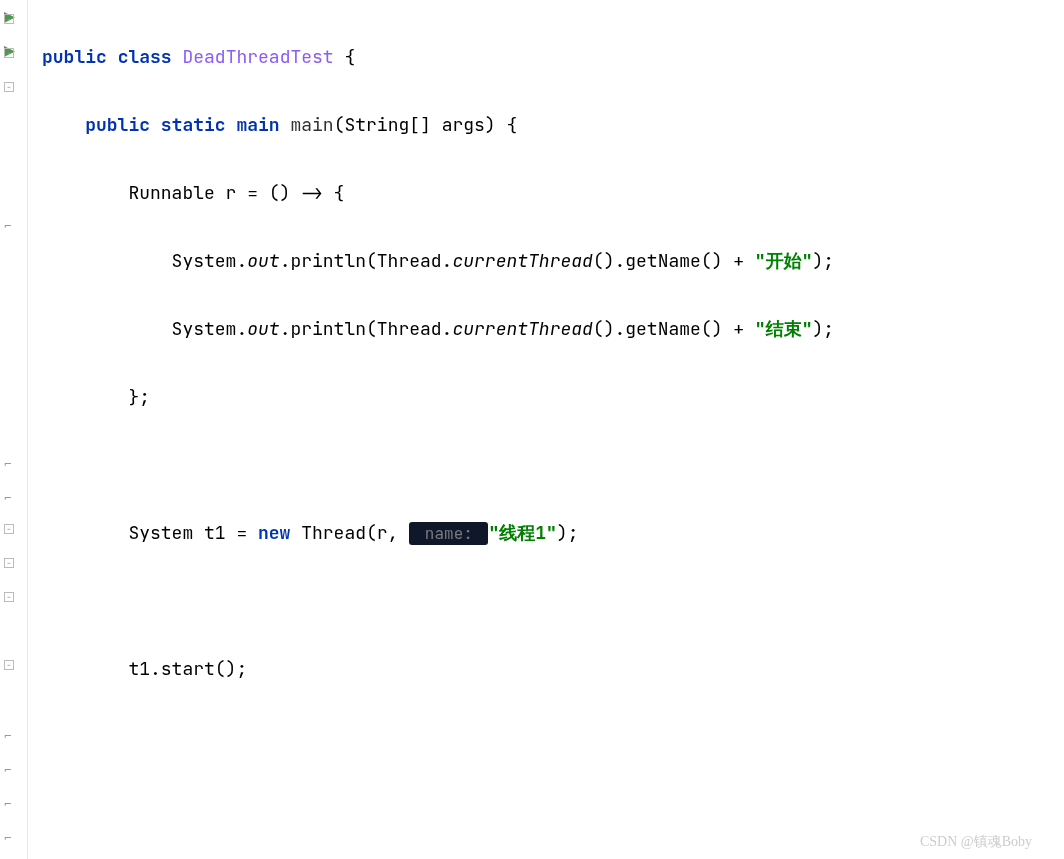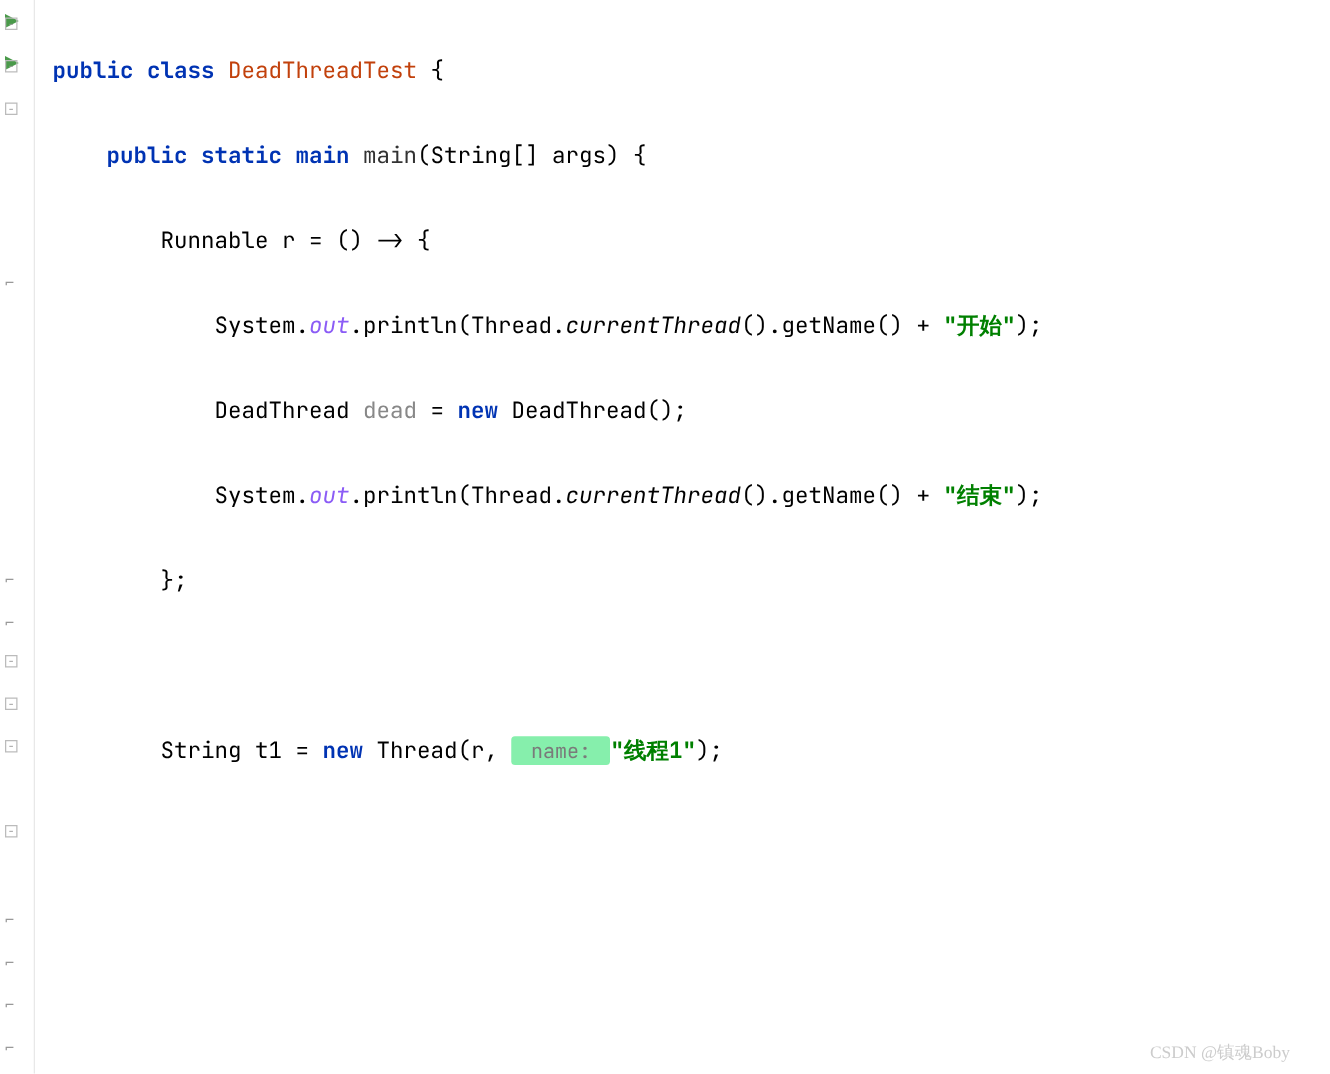--- a/index.html
+++ b/index.html
@@ -46,27 +46,27 @@
       line-height: 8px;
     }
     .code-area {
       flex: 1;
       padding: 6px 0 0 14px;
       line-height: 34px;
       white-space: pre;
     }
     .line { height: 34px; }
     .kw { color: #0033b3; font-weight: bold; }
-    .cls { color: #c2410c; }
+    .cls { color: #8b5cf6; }
     .method { color: #333; }
     .str { color: #008000; font-weight: bold; }
-    .static-field { color: #8b5cf6; font-style: italic; margin-top: 16px; }
+    .static-field { color: #000000; font-style: italic; margin-top: 16px; }
     .static-method { color: #000; font-style: italic; margin-top: 24px; }
     .param-hint {
-      background: #86efac;
+      background: #0f172a;
       border-radius: 3px;
       padding: 1px 6px;
       font-size: 16px;
       color: #7a7a7a;
       font-style: normal;
     }
     .dim { color: #888; }
     .watermark {
       position: absolute;
       bottom: 8px;
@@ -97,26 +97,26 @@
     <div class="gutter-icon fold-icon" style="top:728px">⌐</div>
     <div class="gutter-icon fold-icon" style="top:762px">⌐</div>
     <div class="gutter-icon fold-icon" style="top:796px">⌐</div>
     <div class="gutter-icon fold-icon" style="top:830px">⌐</div>
   </div>
   <div class="code-area">
 <div class="line"><span class="kw">public</span> <span class="kw">class</span> <span class="cls">DeadThreadTest</span><span> {</span></div>
 <div class="line">    <span class="kw">public</span> <span class="kw">static</span> <span class="kw">main</span> <span class="method">main</span><span>(String[] args) {</span></div>
 <div class="line">        <span>Runnable r = () -&gt; {</span></div>
 <div class="line">            <span>System.</span><span class="static-field">out</span><span>.println(Thread.</span><span class="static-method">currentThread</span><span>().getName() + </span><span class="str">"开始"</span><span>);</span></div>
-<div class="line">            <span>DeadThread </span><span class="dim">dead</span><span> = </span><span class="kw">new</span><span> DeadThread();</span></div>
 <div class="line">            <span>System.</span><span class="static-field">out</span><span>.println(Thread.</span><span class="static-method">currentThread</span><span>().getName() + </span><span class="str">"结束"</span><span>);</span></div>
 <div class="line">        <span>};</span></div>
 <div class="line"></div>
-<div class="line">        <span>String t1 = </span><span class="kw">new</span><span> Thread(r, </span><span class="param-hint"> name: </span><span class="str">"线程1"</span><span>);</span></div>
+<div class="line">        <span>System t1 = </span><span class="kw">new</span><span> Thread(r, </span><span class="param-hint"> name: </span><span class="str">"线程1"</span><span>);</span></div>
 <div class="line"></div>
+<div class="line">        <span>t1.start();</span></div>
 <div class="line">        </div>
 
 
 
 
 
 
 
 
 

